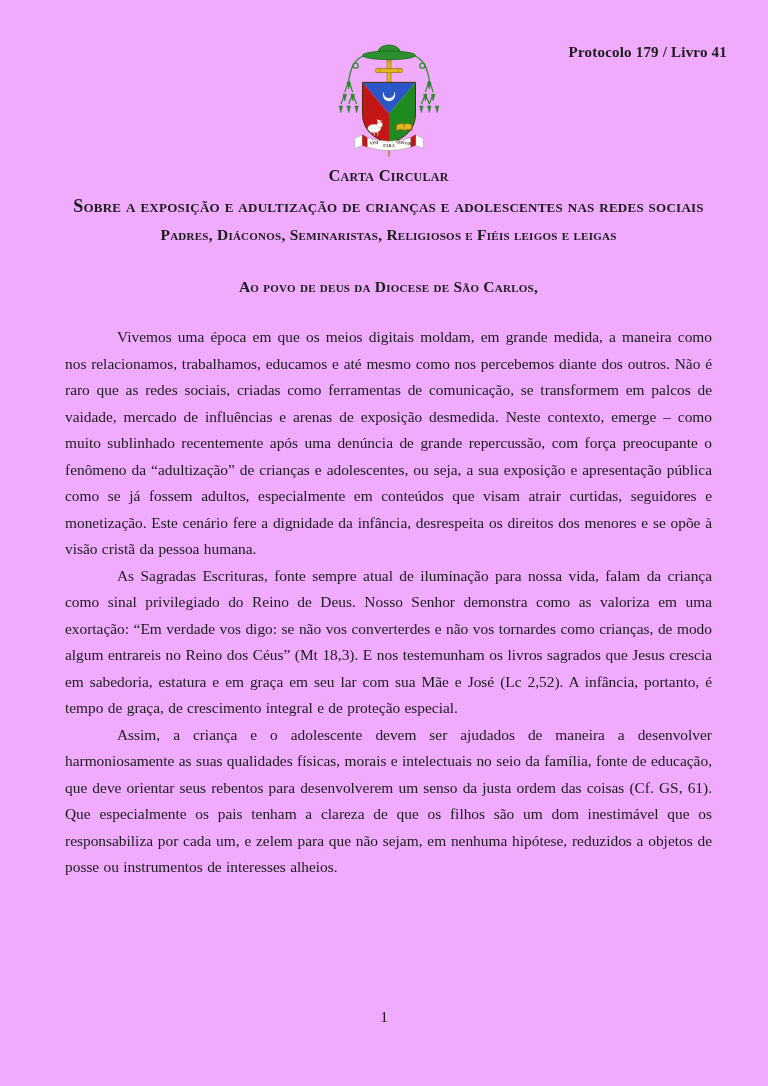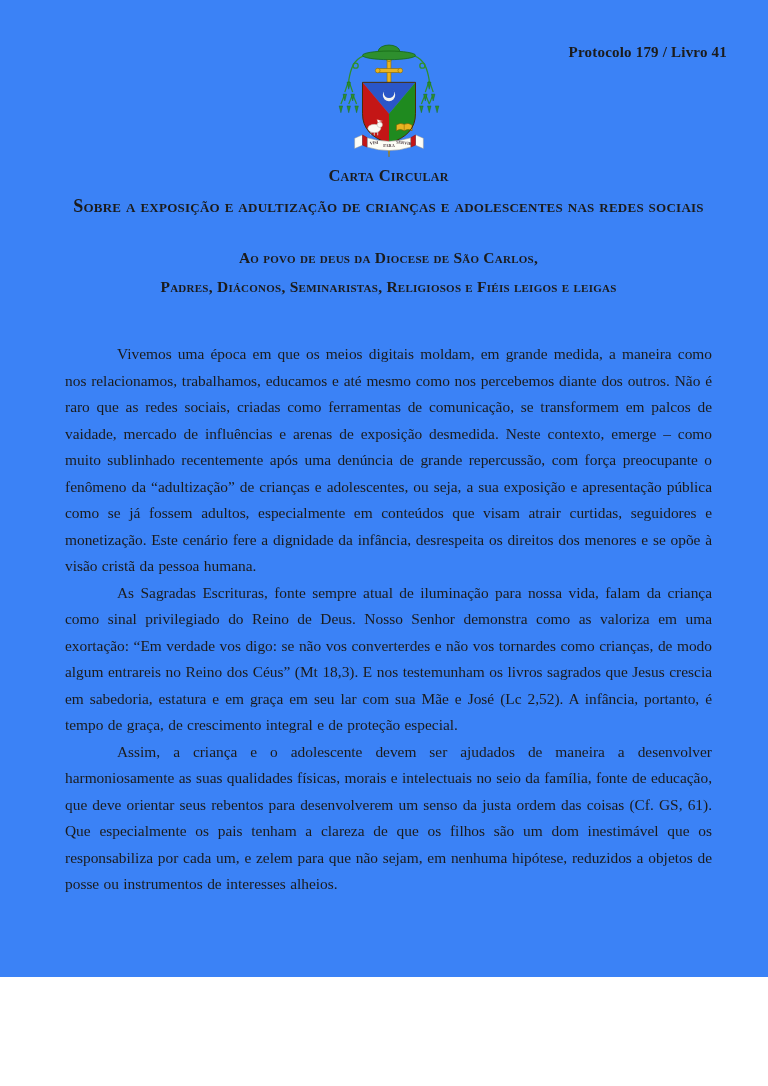--- a/index.html
+++ b/index.html
@@ -1,20 +1,20 @@
 <!DOCTYPE html>
 <html lang="pt"><head>
 <meta charset="utf-8">
 <style>
   html,body { margin:0; padding:0; background:#ffffff; }
   .page {
     position:relative;
-    width:768px; height:977px;
+    width:768px; height:1086px;
     margin:0 auto;
-    background:#3b82f6;
+    background:#f0abfc;
     font-family:"Liberation Serif", serif;
     color:#1b1b1b;
     overflow:hidden;
     box-sizing:border-box;
     padding:0 56px 0 65px;
   }
   .protocol {
     position:absolute; top:44px; right:41px;
     font-weight:bold; font-size:15px; letter-spacing:0.2px;
     white-space:nowrap;
@@ -34,21 +34,21 @@
     margin:35px 0 0 0; text-indent:65px; line-height:20px;
   }
   .bodytext p {
     margin:0;
     font-size:15.4px;
     line-height:26.5px;
     text-align:justify;
     text-indent:52px;
     word-spacing:0.5px;
   }
-  .bodytext p.first { margin-top:44px; }
+  .bodytext p.first { margin-top:27px; }
   .bodytext p.continues { text-align-last:justify; }
   .page-number {
     position:absolute; left:0; right:0; top:1008px;
     text-align:center; font-size:15.5px;
   }
 </style>
 </head>
 <body>
 
 <div class="page">
@@ -130,22 +130,22 @@
         <text x="40" y="103" transform="rotate(-7 40 103)">VIM</text>
         <text x="55" y="106">PARA</text>
         <text x="70" y="103" transform="rotate(7 70 103)">SERVIR</text>
       </g>
     </g>
   </svg>
 
   <h1 class="heading title">Carta Circular</h1>
   <h2 class="heading subtitle">Sobre a exposição e adultização de crianças e adolescentes nas redes sociais</h2>
 
+  <p class="heading addr2">Padres, Diáconos, Seminaristas, Religiosos e Fiéis leigos e leigas</p>
   <p class="heading addr1">Ao povo de deus da Diocese de São Carlos,</p>
-  <p class="heading addr2">Padres, Diáconos, Seminaristas, Religiosos e Fiéis leigos e leigas</p>
 
 
   <div class="bodytext">
     <p class="first">Vivemos uma época em que os meios digitais moldam, em grande medida, a maneira como nos relacionamos, trabalhamos, educamos e até mesmo como nos percebemos diante dos outros. Não é raro que as redes sociais, criadas como ferramentas de comunicação, se transformem em palcos de vaidade, mercado de influências e arenas de exposição desmedida. Neste contexto, emerge – como muito sublinhado recentemente após uma denúncia de grande repercussão, com força preocupante o fenômeno da “adultização” de crianças e adolescentes, ou seja, a sua exposição e apresentação pública como se já fossem adultos, especialmente em conteúdos que visam atrair curtidas, seguidores e monetização. Este cenário fere a dignidade da infância, desrespeita os direitos dos menores e se opõe à visão cristã da pessoa humana.</p>
     <p>As Sagradas Escrituras, fonte sempre atual de iluminação para nossa vida, falam da criança como sinal privilegiado do Reino de Deus. Nosso Senhor demonstra como as valoriza em uma exortação: “Em verdade vos digo: se não vos converterdes e não vos tornardes como crianças, de modo algum entrareis no Reino dos Céus” (Mt 18,3). E nos testemunham os livros sagrados que Jesus crescia em sabedoria, estatura e em graça em seu lar com sua Mãe e José (Lc 2,52). A infância, portanto, é tempo de graça, de crescimento integral e de proteção especial.</p>
     <p>Assim, a criança e o adolescente devem ser ajudados de maneira a desenvolver harmoniosamente as suas qualidades físicas, morais e intelectuais no seio da família, fonte de educação, que deve orientar seus rebentos para desenvolverem um senso da justa ordem das coisas (Cf. GS, 61). Que especialmente os pais tenham a clareza de que os filhos são um dom inestimável que os responsabiliza por cada um, e zelem para que não sejam, em nenhuma hipótese, reduzidos a objetos de posse ou instrumentos de interesses alheios.</p>
   </div>
 
   <div class="page-number">1</div>
 

